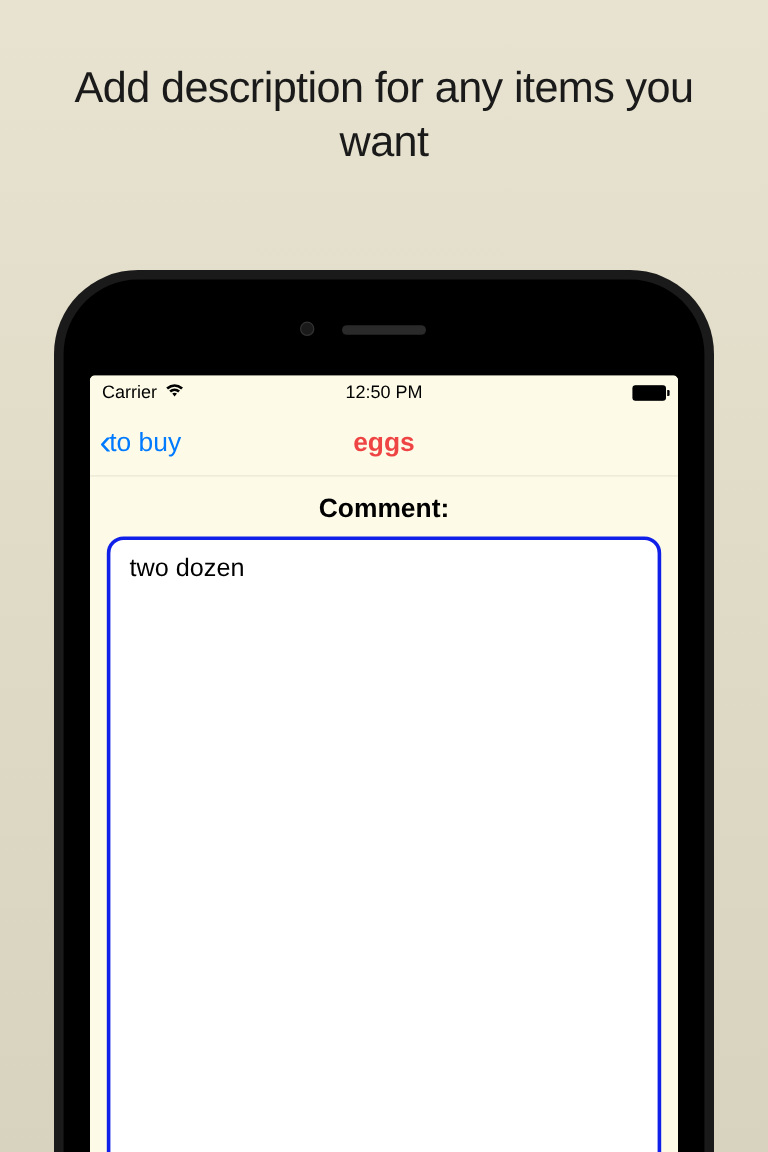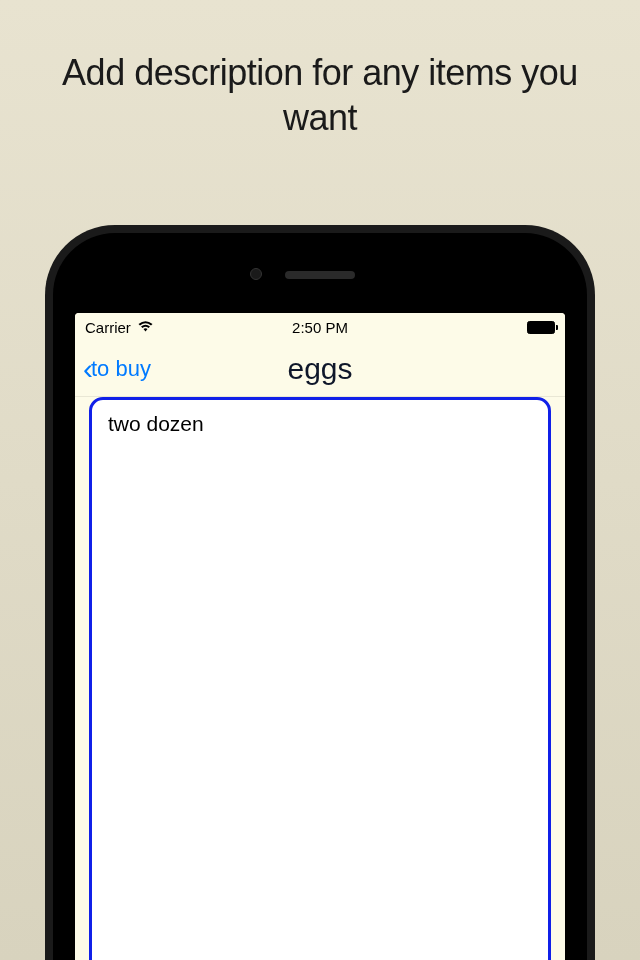--- a/index.html
+++ b/index.html
@@ -131,23 +131,23 @@
     .chevron-left {
       font-size: 30px;
       line-height: 1;
       margin-right: -2px;
       font-weight: 300;
     }
     .nav-title {
       position: absolute;
       left: 50%;
       transform: translateX(-50%);
-      font-size: 30px;
-      font-weight: 400;
-      color: #0f172a;
+      font-size: 22px;
+      font-weight: 700;
+      color: #ef4444;
     }
     .section-header {
       text-align: center;
       font-size: 22px;
       font-weight: 700;
       color: #000;
       padding: 14px 0 10px;
     }
     .comment-box-wrapper {
       padding: 0 14px;
@@ -179,34 +179,35 @@
 
       <div class="status-bar">
         <div class="status-left">
           <span>Carrier</span>
           <span class="wifi-icon">
             <svg width="17" height="13" viewBox="0 0 17 13">
                 <path d="M8.5 11.5 L6.5 9 Q8.5 7.5 10.5 9 Z M4 6.5 Q8.5 3 13 6.5 L11.5 8 Q8.5 5.5 5.5 8 Z M1.5 4 Q8.5 -1.5 15.5 4 L14 5.5 Q8.5 1 3 5.5 Z" fill="#000"></path>
               </svg>
           </span>
         </div>
-        <div class="status-center">2:50 PM</div>
+        <div class="status-center">12:50 PM</div>
         <div>
           <div class="battery-icon"></div>
         </div>
       </div>
 
       <div class="nav-bar">
         <div class="back-button">
           <span class="chevron-left">‹</span>
           <span>to buy</span>
         </div>
         <div class="nav-title">eggs</div>
       </div>
 
+      <div class="section-header">Comment:</div>
 
       <div class="comment-box-wrapper">
         <textarea class="comment-box" style="">two dozen</textarea>
       </div>
 
     </div>
   </div>
 </div>
 
 </body></html>

